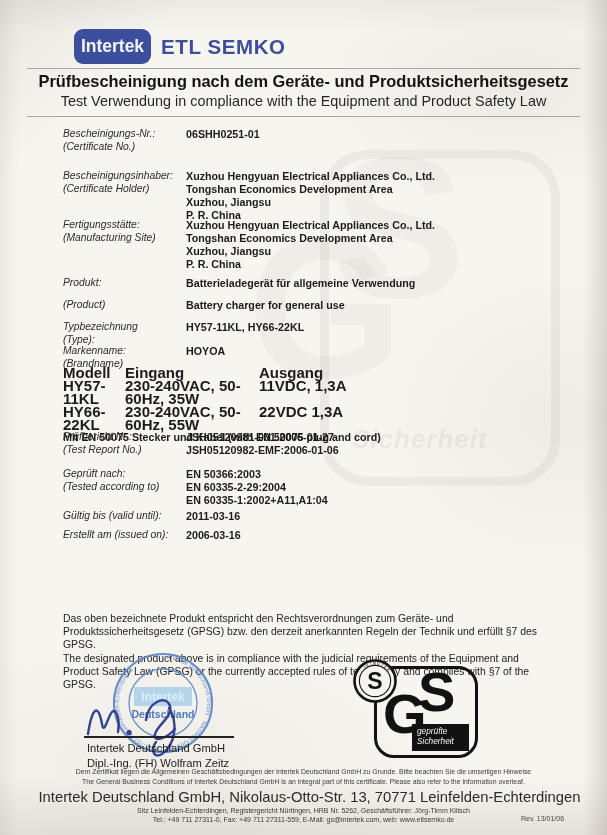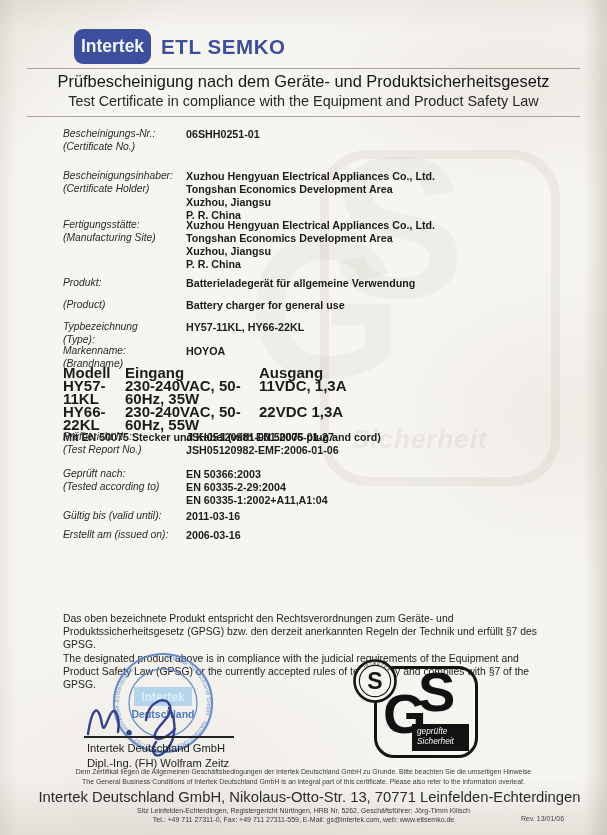--- a/index.html
+++ b/index.html
@@ -22,21 +22,21 @@
   .wm-g{left:248px;top:208px;font-size:200px;line-height:1;font-weight:bold;color:rgba(125,118,105,.06);}
   .wm-sich{left:352px;top:424px;font-size:26px;font-style:italic;font-weight:bold;color:rgba(125,118,105,.10);letter-spacing:1px;}
   
   .logo-box{position:absolute;left:74px;top:29px;width:77px;height:35px;border-radius:9px;
     background:#3c4e9c;display:flex;align-items:center;justify-content:center;
     color:#f2f4fa;font-size:17.5px;font-weight:600;}
   .division{position:absolute;left:161px;top:35px;font-size:20.5px;font-weight:bold;color:#3c4e9c;letter-spacing:.6px;text-align:right;}
   .rule{position:absolute;left:27px;width:553px;height:1px;background:rgba(110,104,95,.55);}
   .rule-top{top:68px;}
   .rule-bottom{top:116px;}
-  .title-de{position:absolute;left:0;top:72px;width:100%;text-align:center;font-size:16.4px;font-weight:normal;color:#141414;}
+  .title-de{position:absolute;left:0;top:72px;width:100%;text-align:center;font-size:16.4px;font-weight:bold;color:#141414;}
   .title-en{position:absolute;left:0;top:93px;width:100%;text-align:center;font-size:14.4px;color:#262626;}
   
   .row{position:absolute;left:63px;display:flex;gap:16px;}
   .lbl{width:107px;flex:0 0 107px;font-style:italic;font-size:10.3px;line-height:12.7px;color:#2b2b2b;}
   .val{font-weight:bold;font-size:10.7px;line-height:13px;color:#1b1b1b;}
   .dtable{display:grid;grid-template-columns:62px 134px auto;column-gap:0;}
   .dtable div{font-weight:bold;font-size:15px;line-height:13px;}
   
   .statement{position:absolute;left:63px;top:612px;width:494px;font-size:10.4px;line-height:13.2px;color:#232323;}
   
@@ -70,21 +70,21 @@
   <div class="wm wm-box"></div>
   <div class="wm wm-sich">Sicherheit</div>
 
   <div class="logo-box">
     <span>Intertek</span>
   </div>
   <div class="division">ETL SEMKO</div>
 
   <div class="rule rule-top"></div>
   <div class="title-de">Prüfbescheinigung nach dem Geräte- und Produktsicherheitsgesetz</div>
-  <div class="title-en">Test Certificate in compliance with the Equipment and Product Safety Law</div>
+  <div class="title-en">Test Verwendung in compliance with the Equipment and Product Safety Law</div>
   <div class="rule rule-bottom"></div>
 
   <div class="row" style="top:128px">
     <div class="lbl">
       <div>Bescheinigungs-Nr.:</div>
       <div>(Certificate No.)</div>
     </div>
     <div class="val">
       <div>06SHH0251-01</div>
     </div>

